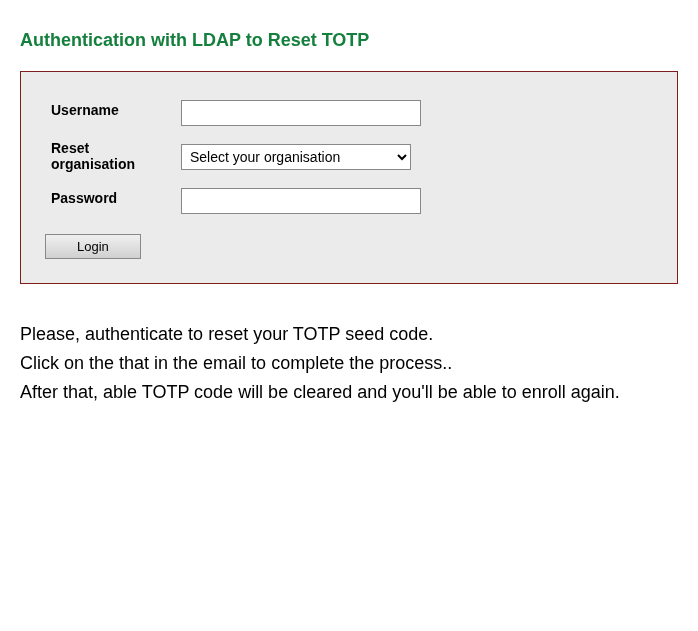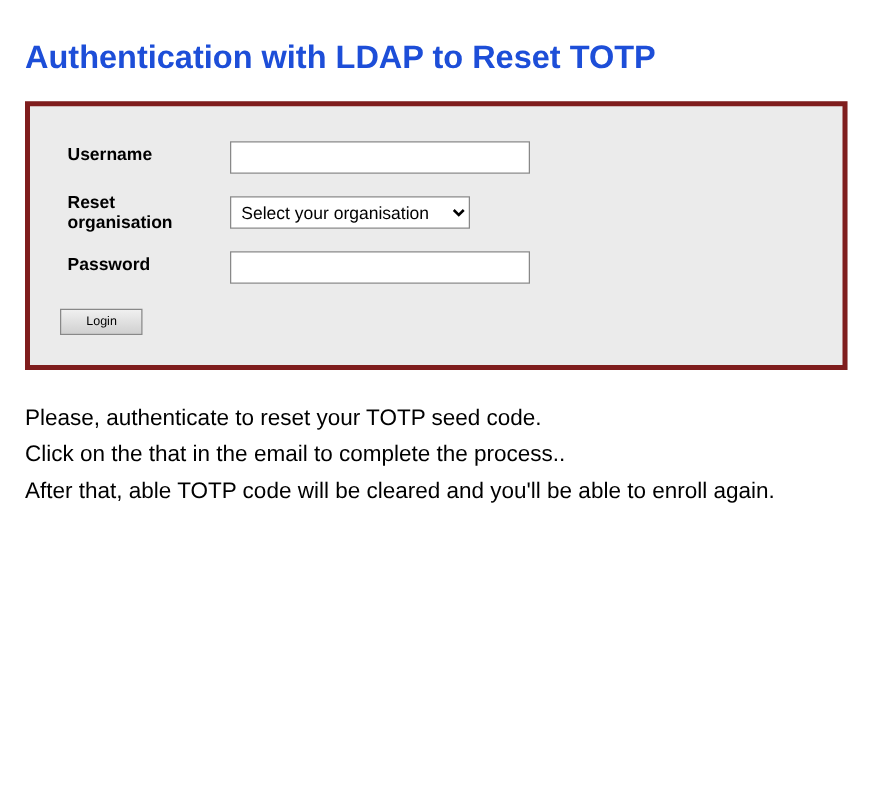--- a/index.html
+++ b/index.html
@@ -12,31 +12,31 @@
       font-family: Arial, sans-serif;
       font-size: 14px;
       background: #ffffff;
       color: #000000;
       padding: 30px 20px;
       width: 698px;
       min-height: 631px;
     }
 
     h1 {
-      font-size: 26px;
+      font-size: 18px;
       font-weight: bold;
       margin-bottom: 20px;
-      color: #1d4ed8;
+      color: #15803d;
     }
 
     .form-container {
-      border: 4px solid #7f1d1d;
+      border: 1px solid #7f1d1d;
       background: #ebebeb;
       padding: 20px 24px 24px 24px;
-      margin-bottom: 24px;
+      margin-bottom: 36px;
     }
 
     .form-table {
       width: 100%;
       border-collapse: collapse;
     }
 
     .form-table tr td {
       padding: 8px 6px;
       vertical-align: middle;
@@ -53,35 +53,35 @@
     .form-table input[type="password"] {
       width: 240px;
       height: 26px;
       border: 1px solid #888888;
       background: #ffffff;
       padding: 2px 4px;
       font-size: 14px;
     }
 
     .form-table select {
-      width: 192px;
+      width: 230px;
       height: 26px;
       border: 1px solid #888888;
       background: #ffffff;
       padding: 2px 4px;
       font-size: 14px;
     }
 
     .login-btn-row {
       margin-top: 12px;
     }
 
     .login-btn {
-      padding: 4px 20px;
-      font-size: 10px;
+      padding: 4px 31px;
+      font-size: 13px;
       border: 1px solid #888888;
       background: #dddddd;
       cursor: pointer;
       background: linear-gradient(to bottom, #f0f0f0, #d0d0d0);
     }
 
     .info-text {
       font-size: 18px;
       line-height: 1.6;
       color: #000000;

